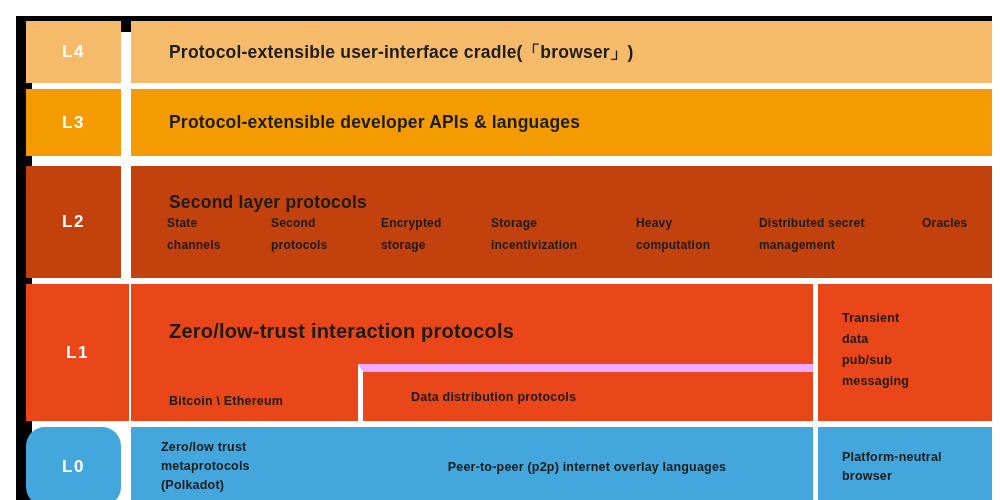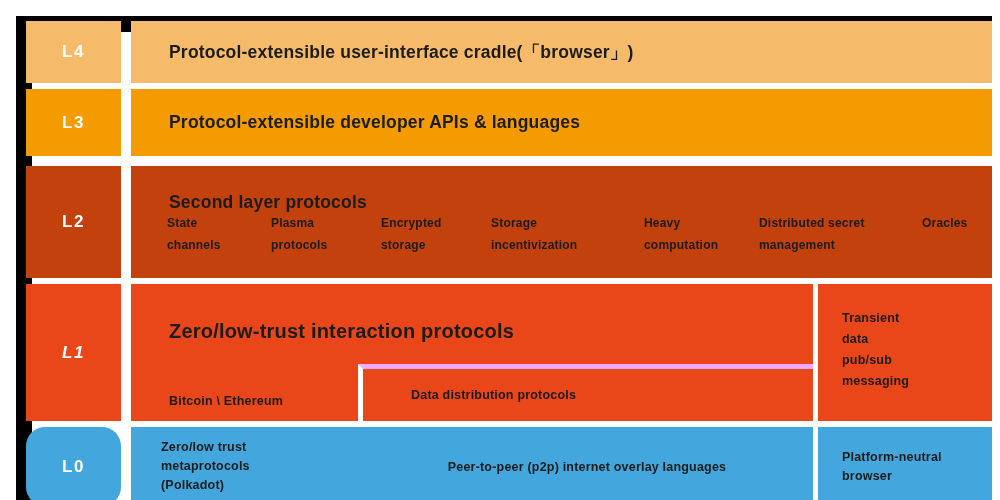--- a/index.html
+++ b/index.html
@@ -81,21 +81,21 @@
     letter-spacing: 0.2px;
   }
   .l1-inner {
     position: absolute;
     right: 0;
     bottom: 0;
     width: 455px;
     height: 57px;
     background: #E94619;
     border-left: 5px solid #ffffff;
-    border-top: 5px solid #f0abfc;
+    border-top: 8px solid #f0abfc;
     display: flex;
     align-items: center;
     padding-left: 40px;
     font-size: 12.5px;
     letter-spacing: 0.2px;
   }
   .l1-side {
     padding: 24px 10px 0 24px;
     font-size: 12.5px;
     line-height: 21px;
@@ -139,34 +139,34 @@
   <div class="box layer-label c-l3" style="left:10px; top:73px; width:95px; height:67px;">L3</div>
   <div class="box big-title c-l3" style="left:115px; top:73px; width:870px; height:67px;">
     <span>Protocol-extensible developer APIs &amp; languages</span>
   </div>
 
   <div class="box layer-label c-l2" style="left:10px; top:150px; width:95px; height:112px;">L2</div>
   <div class="box c-l2" style="left:115px; top:150px; width:870px; height:112px;">
     <div class="l2-heading">Second layer protocols</div>
     <div class="l2-item" style="left:28px;">State
 channels</div>
-    <div class="l2-item" style="left:132px;">Plasma
+    <div class="l2-item" style="left:132px;">Second
 protocols</div>
     <div class="l2-item" style="left:242px;">Encrypted
 storage</div>
     <div class="l2-item" style="left:352px;">Storage
 incentivization</div>
-    <div class="l2-item" style="left:497px;margin-left:8px;">Heavy
+    <div class="l2-item" style="left:497px;">Heavy
 computation</div>
     <div class="l2-item" style="left:620px;">Distributed secret
 management</div>
     <div class="l2-item" style="left:783px;">Oracles</div>
   </div>
 
-  <div class="box layer-label c-l1" style="left:10px; top:268px; width:95px; height:137px;font-style:italic;">L1</div>
+  <div class="box layer-label c-l1" style="left:10px; top:268px; width:103px; height:137px;">L1</div>
   <div class="box c-l1" style="left:115px; top:268px; width:682px; height:137px;">
     <div class="l1-title">Zero/low-trust interaction protocols</div>
     <div class="l1-sublabel">Bitcoin \ Ethereum</div>
     <div class="l1-inner">
       <span>Data distribution protocols</span>
     </div>
   </div>
   <div class="box c-l1 l1-side" style="left:802px; top:268px; width:183px; height:137px;">Transient
 data
 pub/sub

